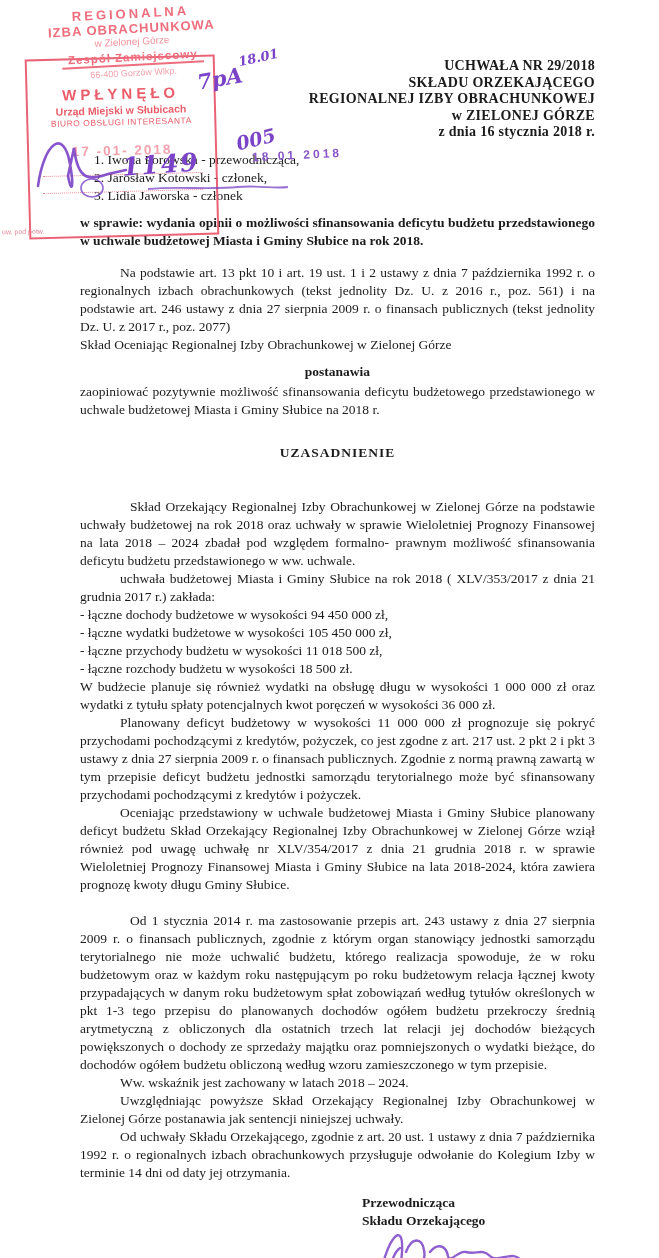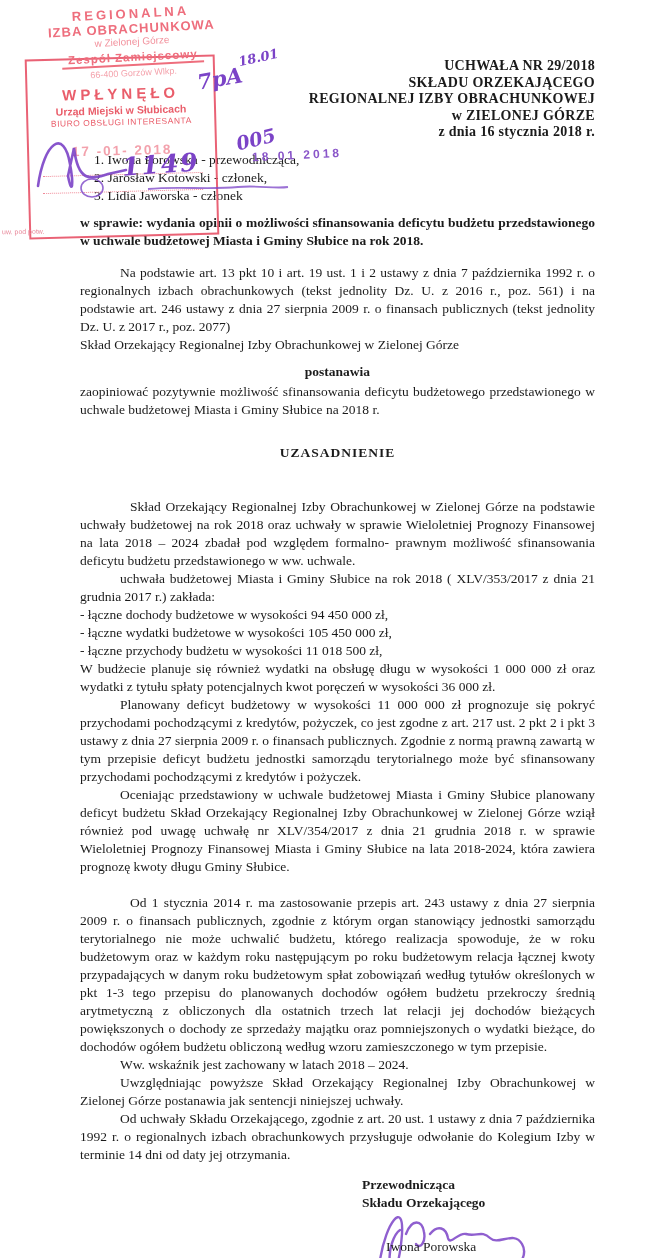--- a/index.html
+++ b/index.html
@@ -124,34 +124,35 @@
 
     <ul class="members">
       <li>1. Iwona Porowska  - przewodnicząca,</li>
       <li>2. Jarosław Kotowski - członek,</li>
       <li>3. Lidia Jaworska - członek</li>
     </ul>
 
     <p class="subject">w sprawie: wydania opinii  o możliwości sfinansowania deficytu budżetu przedstawionego w  uchwale  budżetowej  Miasta i Gminy Słubice   na rok 2018.</p>
 
     <p class="para ind mt">Na podstawie art. 13 pkt 10  i art. 19 ust. 1 i 2 ustawy z dnia 7 października 1992 r. o regionalnych izbach obrachunkowych (tekst jednolity Dz. U. z 2016 r., poz. 561) i na podstawie art. 246  ustawy z dnia 27 sierpnia 2009  r. o finansach publicznych (tekst jednolity Dz. U. z 2017 r., poz. 2077)</p>
-    <p class="para">Skład Orzekający Regionalnej Izby Obrachunkowej w Zielonej Górze</p>
+    <p class="para">Skład Oceniając Regionalnej Izby Obrachunkowej w Zielonej Górze</p>
 
     <p class="para center-bold">postanawia</p>
     <p class="para" style="margin-top:2px;">zaopiniować pozytywnie możliwość sfinansowania deficytu budżetowego przedstawionego w uchwale budżetowej  Miasta i  Gminy Słubice   na 2018 r.</p>
 
     <p class="para center-bold uzas">UZASADNIENIE</p>
 
     <p class="para ind-lg">Skład Orzekający Regionalnej Izby Obrachunkowej w Zielonej Górze na podstawie uchwały budżetowej na rok 2018 oraz uchwały w sprawie Wieloletniej Prognozy Finansowej na lata 2018 – 2024 zbadał pod względem formalno- prawnym możliwość sfinansowania deficytu budżetu przedstawionego  w ww. uchwale.</p>
     <p class="para ind">uchwała budżetowej  Miasta i  Gminy Słubice   na rok 2018 ( XLV/353/2017 z dnia 21 grudnia 2017 r.) zakłada:</p>
 
     <div class="budget-list">
       <p class="para">- łączne dochody budżetowe w wysokości  94 450 000 zł,</p>
       <p class="para">- łączne wydatki budżetowe w wysokości  105 450 000 zł,</p>
       <p class="para">- łączne przychody budżetu w wysokości  11 018 500 zł,</p>
+      <p class="para">- łączne rozchody budżetu w wysokości  18 500 zł.</p>
     </div>
 
     <p class="para">W budżecie planuje się również wydatki na obsługę długu w wysokości 1 000 000 zł oraz wydatki z tytułu spłaty potencjalnych kwot poręczeń w wysokości 36 000 zł.</p>
     <p class="para ind">Planowany deficyt budżetowy  w wysokości  11 000 000 zł prognozuje się pokryć przychodami pochodzącymi z kredytów,  pożyczek, co jest zgodne z art. 217 ust. 2 pkt 2 i pkt 3  ustawy z dnia 27 sierpnia 2009 r. o finansach publicznych. Zgodnie z normą prawną zawartą w tym przepisie deficyt budżetu jednostki samorządu terytorialnego może być sfinansowany przychodami pochodzącymi z  kredytów i  pożyczek.</p>
     <p class="para ind">Oceniając przedstawiony w uchwale budżetowej  Miasta i Gminy Słubice planowany deficyt budżetu Skład Orzekający Regionalnej Izby Obrachunkowej w Zielonej Górze wziął również pod uwagę uchwałę nr XLV/354/2017 z dnia 21 grudnia 2018 r. w sprawie Wieloletniej Prognozy Finansowej Miasta i Gminy Słubice na lata 2018-2024, która  zawiera prognozę kwoty długu  Gminy Słubice.</p>
     <p class="para ind-lg gap-top">Od 1 stycznia  2014 r. ma  zastosowanie  przepis art. 243 ustawy z dnia  27 sierpnia 2009 r. o finansach publicznych, zgodnie z którym organ stanowiący jednostki samorządu terytorialnego nie może uchwalić budżetu, którego realizacja spowoduje, że w roku budżetowym oraz w każdym roku  następującym po roku budżetowym relacja łącznej kwoty przypadających w danym roku budżetowym spłat zobowiązań według tytułów określonych w pkt 1-3 tego przepisu  do planowanych dochodów ogółem budżetu przekroczy średnią arytmetyczną z obliczonych dla ostatnich trzech lat relacji jej dochodów bieżących powiększonych o dochody ze sprzedaży majątku oraz pomniejszonych o wydatki bieżące, do dochodów ogółem budżetu obliczoną według wzoru zamieszczonego w tym przepisie.</p>
     <p class="para ind">Ww. wskaźnik jest zachowany w latach  2018 – 2024.</p>
     <p class="para ind">Uwzględniając powyższe Skład Orzekający Regionalnej  Izby Obrachunkowej w Zielonej Górze postanawia jak sentencji niniejszej uchwały.</p>
     <p class="para ind">Od uchwały Składu Orzekającego, zgodnie z art. 20 ust. 1 ustawy z dnia 7 października 1992 r. o regionalnych izbach obrachunkowych przysługuje odwołanie do  Kolegium Izby w terminie 14 dni od daty jej otrzymania.</p>
 

